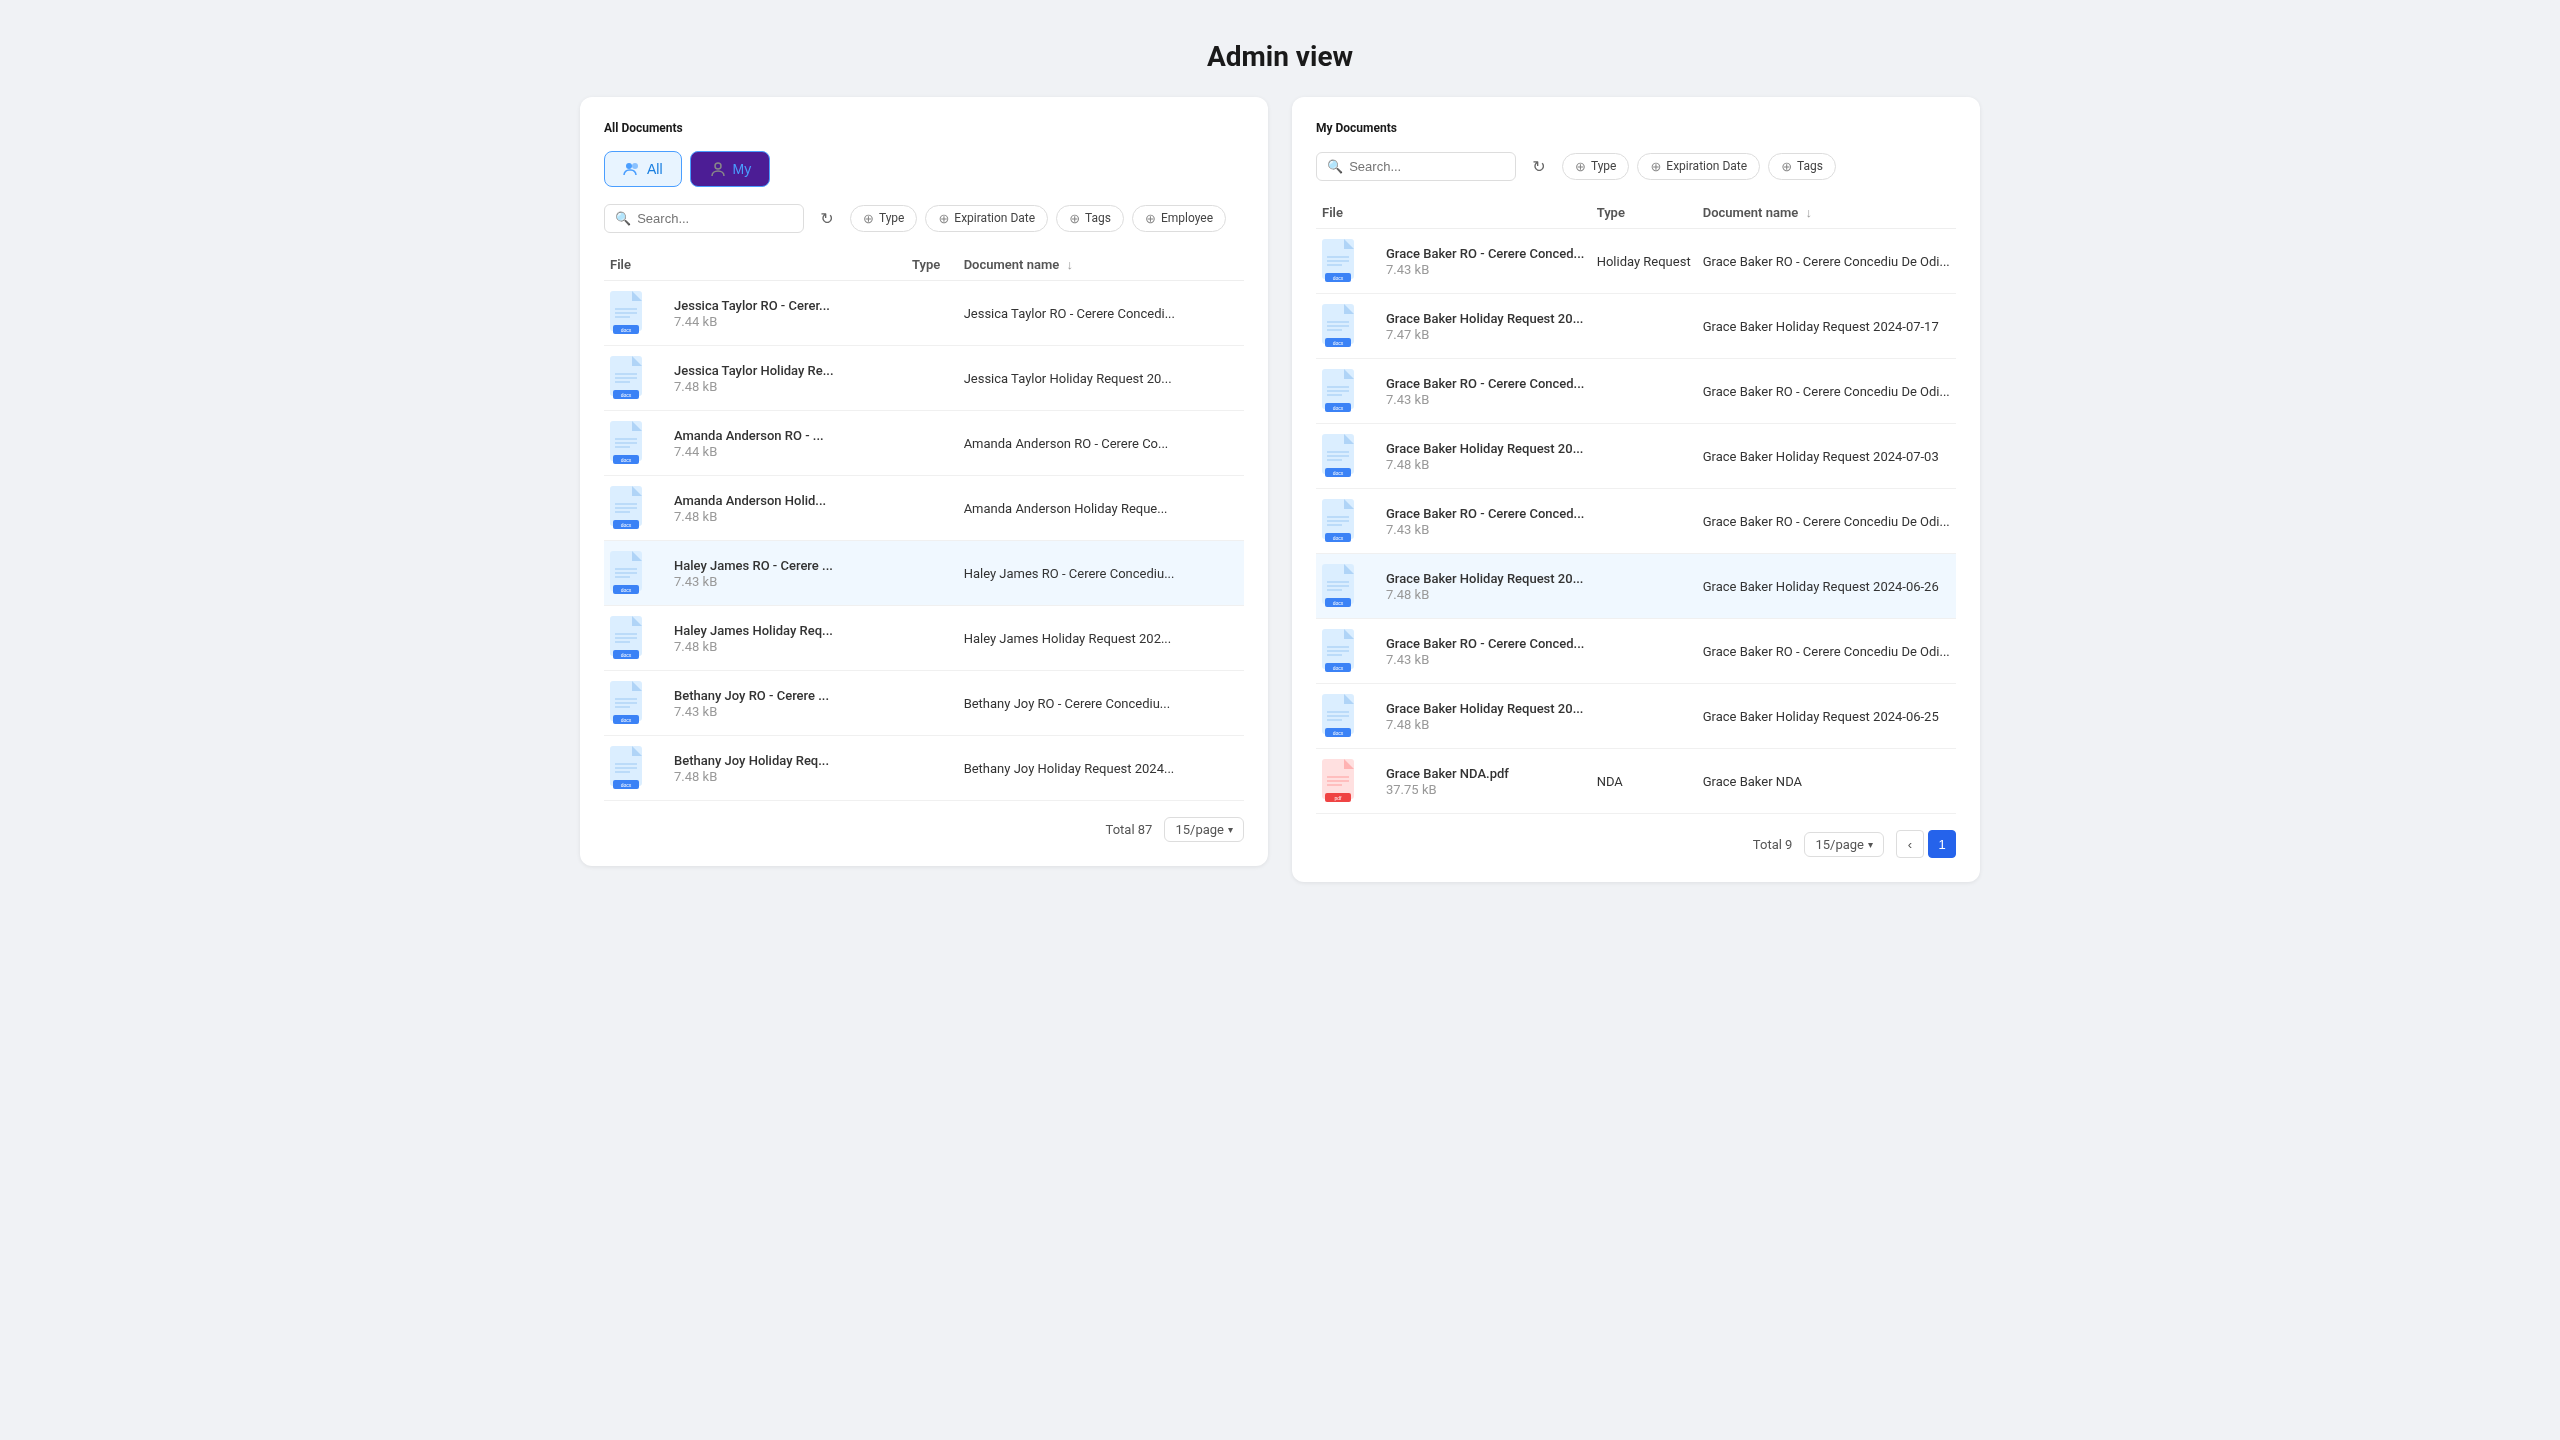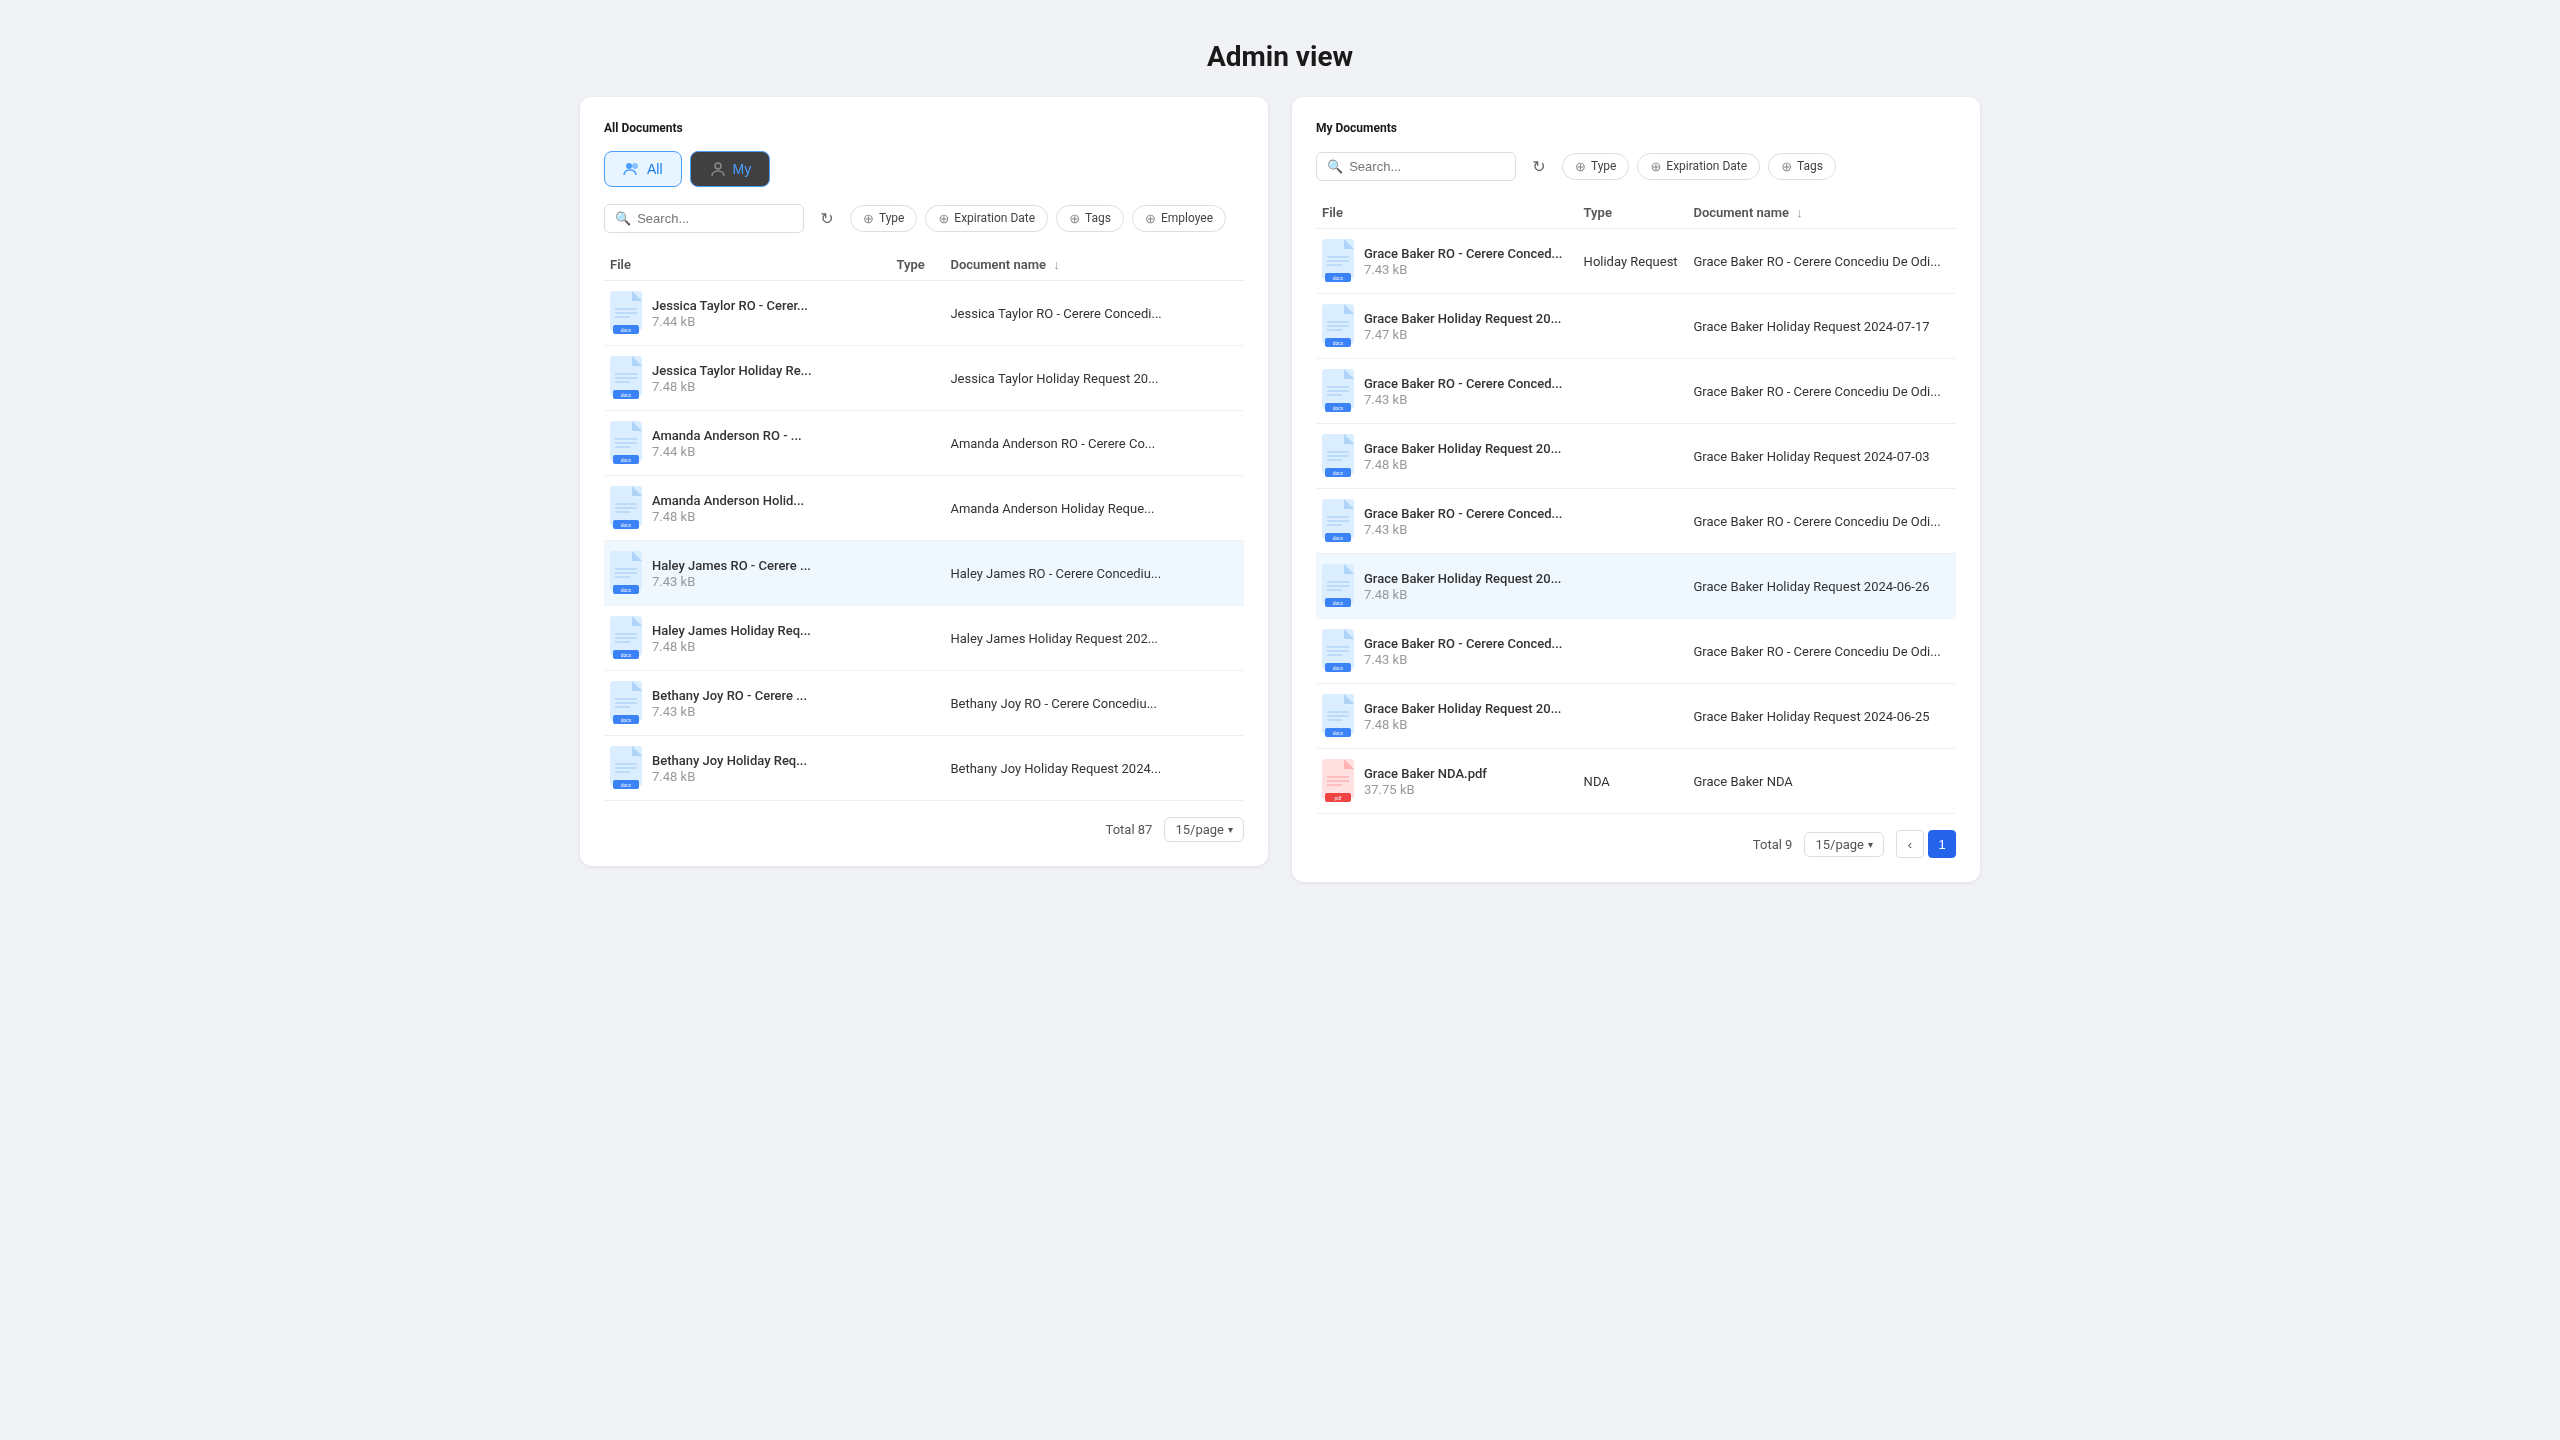--- a/index.html
+++ b/index.html
@@ -62,21 +62,21 @@
     .toggle-btn {
       display: flex;
       align-items: center;
       gap: 6px;
       padding: 8px 18px;
       border-radius: 8px;
       border: 1.5px solid #4a9eff;
       cursor: pointer;
       font-size: 14px;
       font-weight: 500;
-      background: #404040;
+      background: #4c1d95;
       color: #4a9eff;
     }
 
     .toggle-btn.active {
       background: #e8f4ff;
       color: #1a7fe0;
     }
 
     .toggle-btn .icon {
       width: 18px;
@@ -178,21 +178,21 @@
       vertical-align: middle;
     }
 
     .doc-table tr.highlighted {
       background: #f0f8ff;
     }
 
     .file-cell {
       display: flex;
       align-items: center;
-      gap: 6px;
+      gap: 28px;
     }
 
     .file-icon {
       width: 36px;
       height: 44px;
       position: relative;
       flex-shrink: 0;
     }
 
     .file-icon svg {

